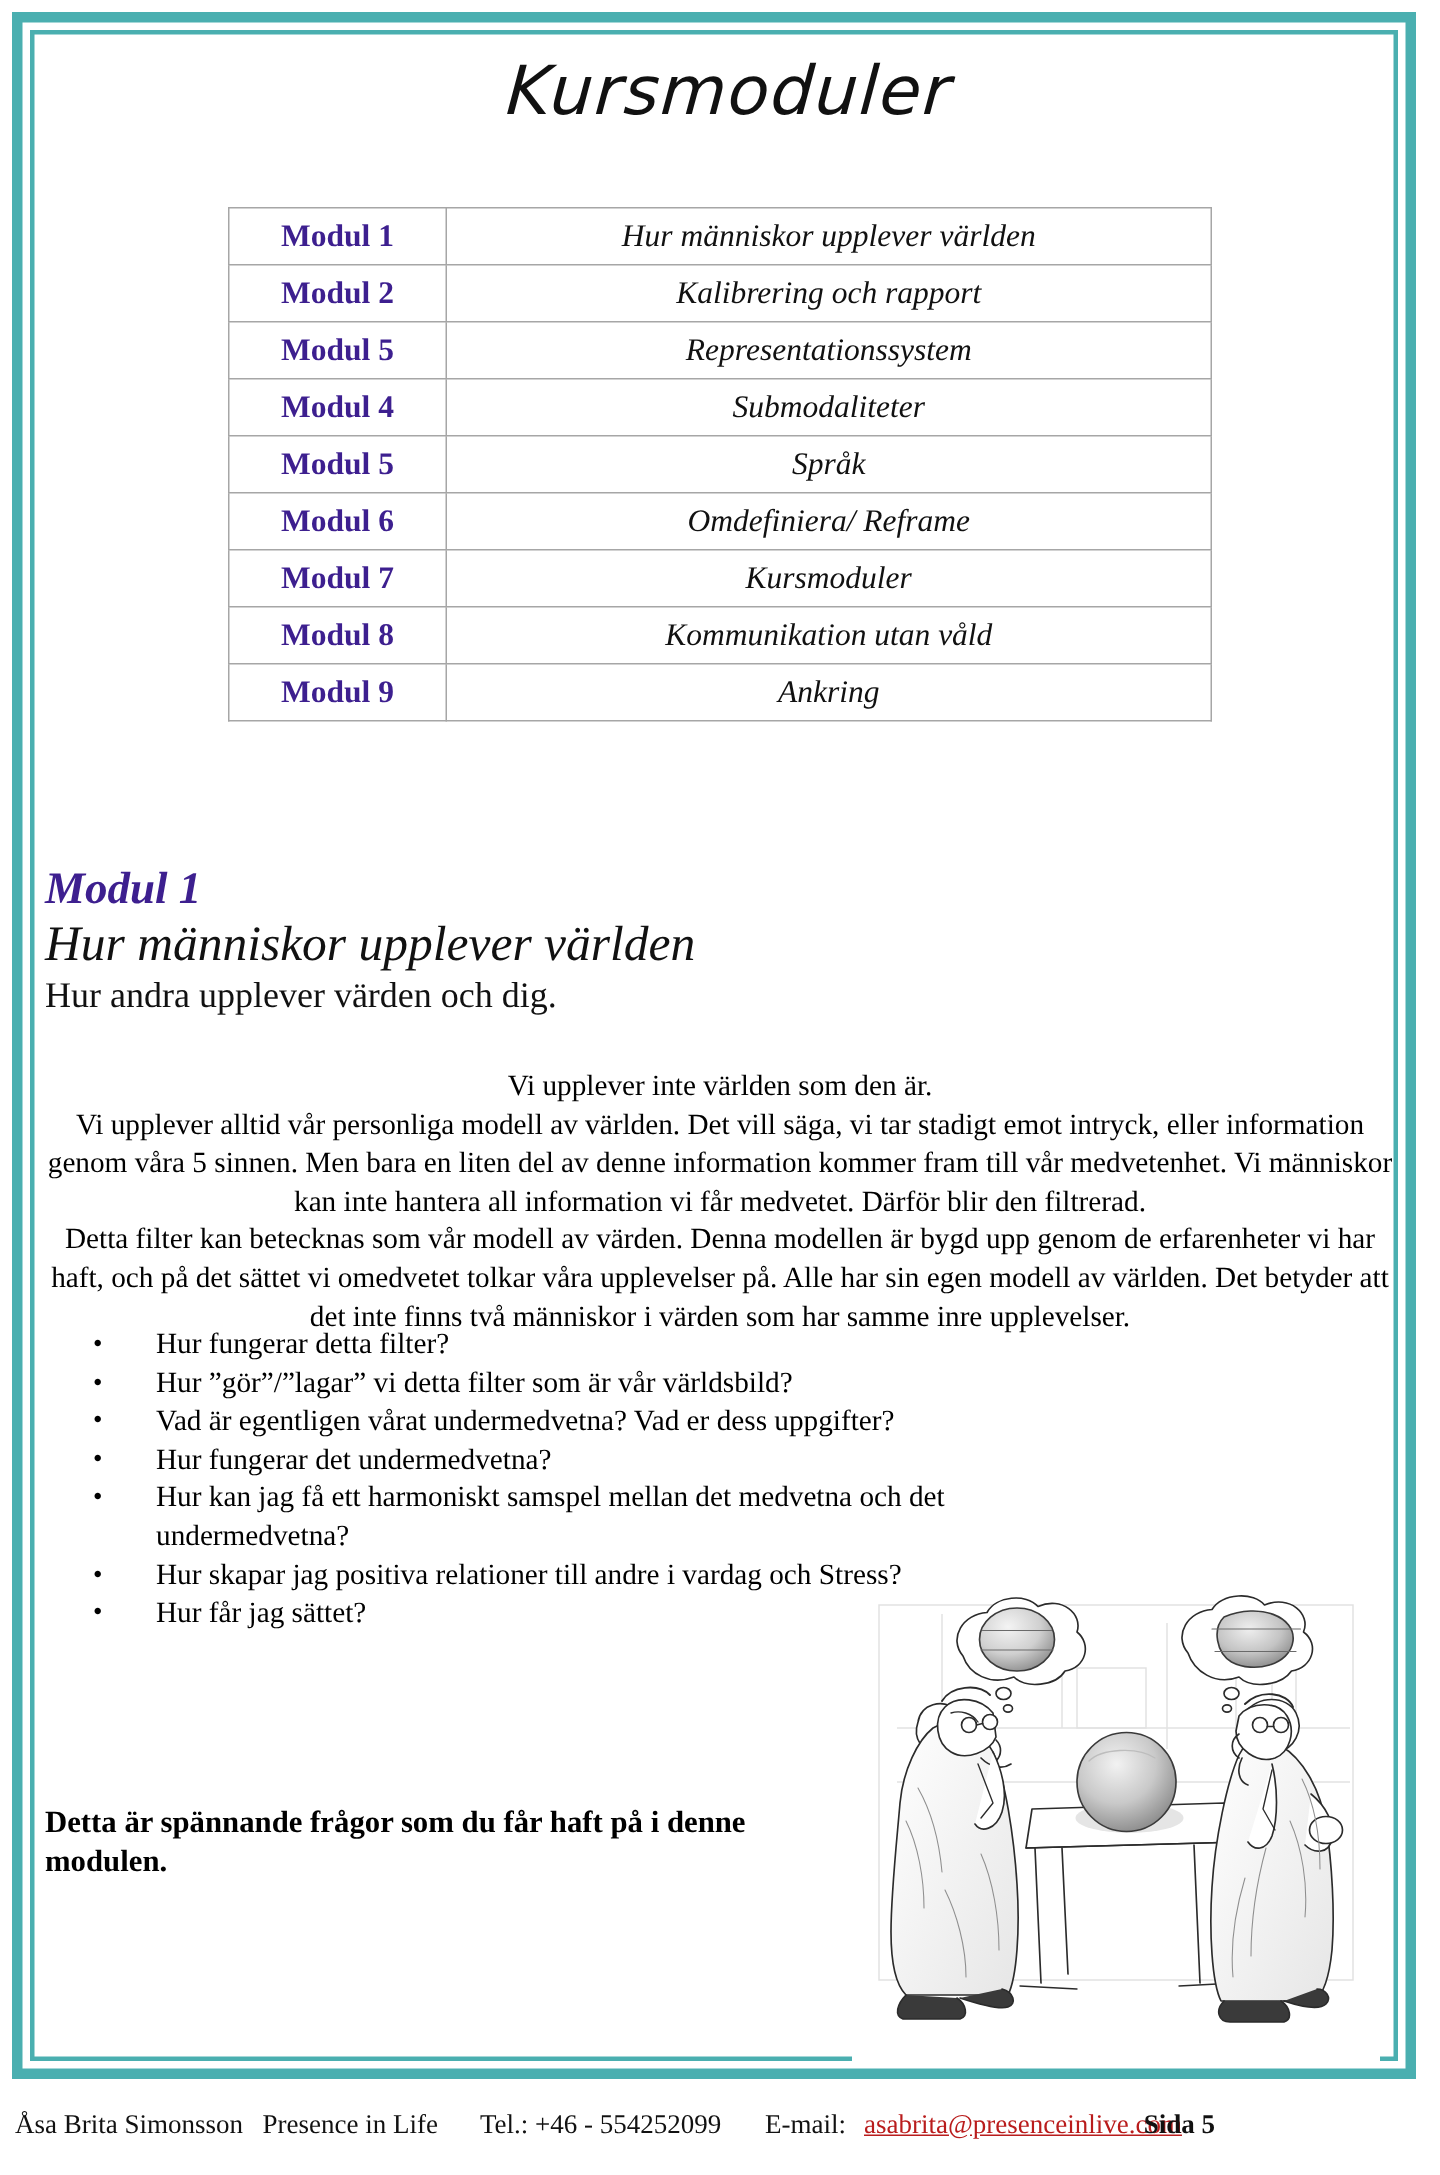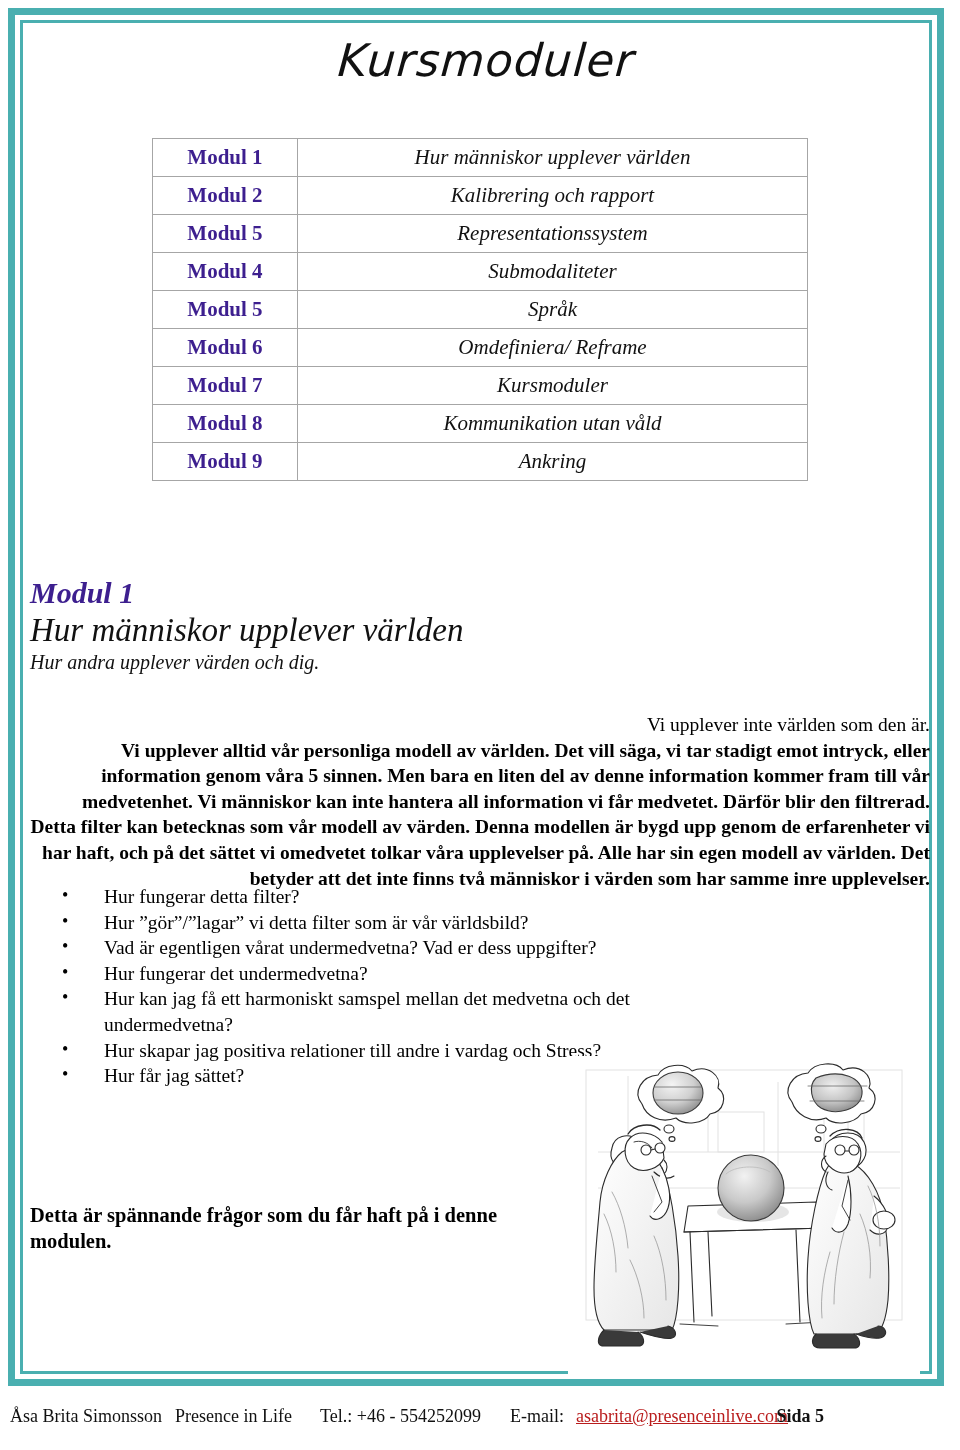--- a/index.html
+++ b/index.html
@@ -105,44 +105,42 @@
     line-height: 1.12;
   }
   #module-heading .mh-title {
     font-size: 33px;
     font-style: italic;
     color: #111111;
     line-height: 1.16;
     margin-top: 1px;
   }
   #module-heading .mh-sub {
-    font-size: 20px;
-    font-style: italic;
+    font-size: 24px;
     color: #111111;
     line-height: 1.2;
     margin-top: 1px;
   }
 
   
   #body-copy {
     position: absolute;
     left: 30px;
     top: 712px;
     width: 900px;
     font-size: 19.5px;
     line-height: 25.6px;
-    text-align: right;
+    text-align: center;
   }
   #body-copy .lead-line {
     display: block;
   }
   #body-copy .para {
     display: block;
     margin: 0;
-    font-weight: bold;
   }
 
   
   #question-list {
     position: absolute;
     left: 62px;
     top: 884px;
     width: 620px;
     margin: 0;
     padding: 0;
@@ -191,21 +189,20 @@
   
   #footer {
     position: absolute;
     left: 0;
     top: 1404px;
     width: 820px;
     height: 34px;
     font-size: 18px;
     color: #111111;
     white-space: nowrap;
-    padding-left: 14px;
   }
   #footer .f-name     { position: absolute; left: 10px;  top: 2px; }
   #footer .f-company  { position: absolute; left: 175px; top: 2px; }
   #footer .f-tel      { position: absolute; left: 320px; top: 2px; }
   #footer .f-maillbl  { position: absolute; left: 510px; top: 2px; }
   #footer .f-mail     { position: absolute; left: 576px; top: 2px;
                         color: #b91c1c; text-decoration: underline; }
   #footer .f-page     { position: absolute; right: 10px; top: 2px;
                         font-weight: bold; }
 </style>

